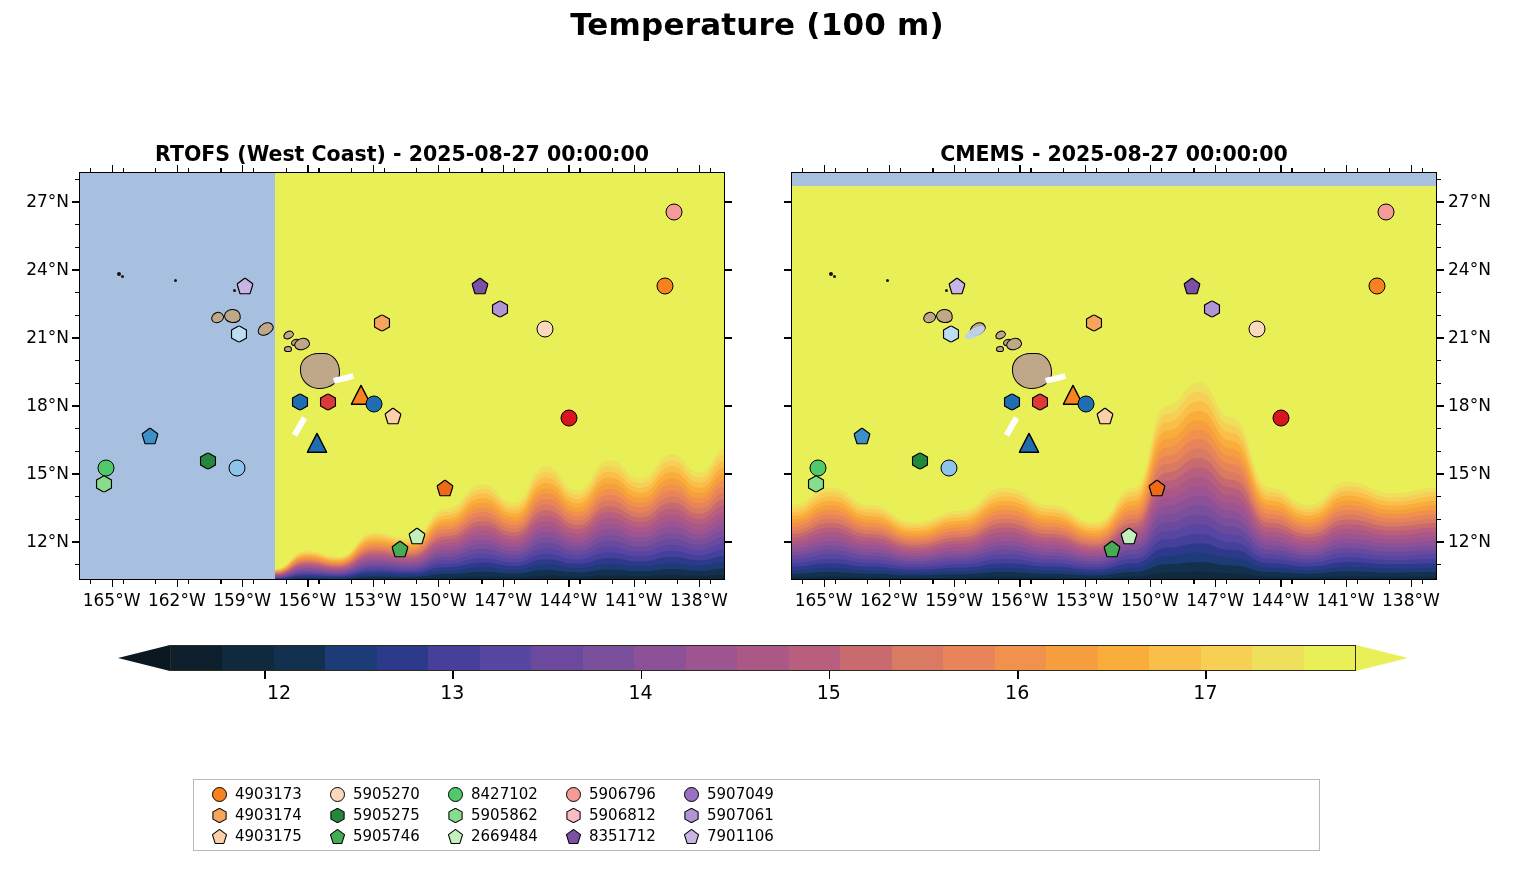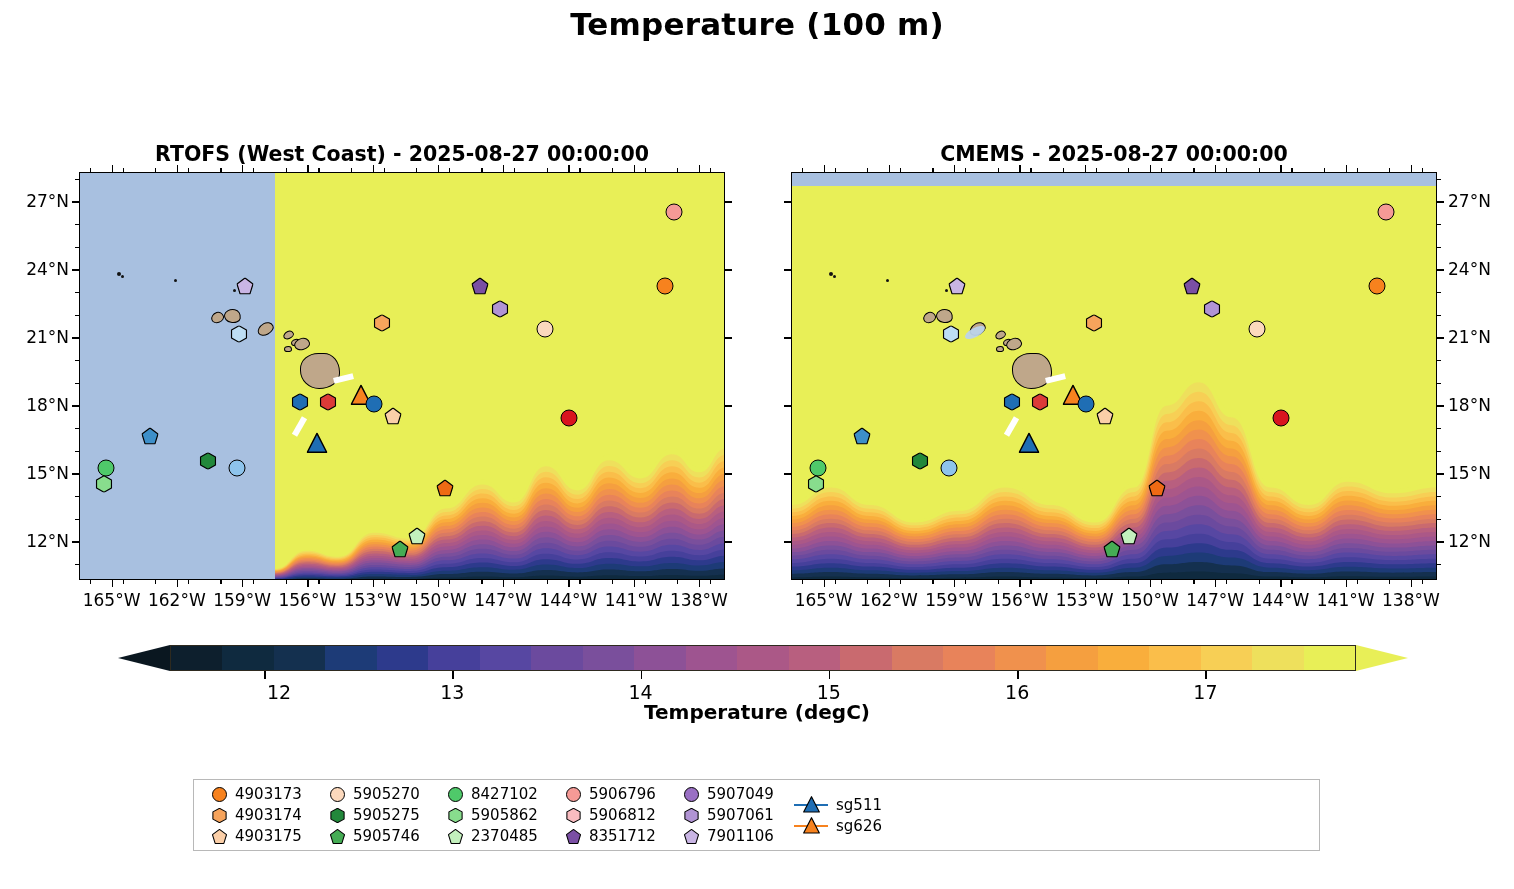--- a/index.html
+++ b/index.html
@@ -698,21 +698,20 @@
       <div class="cb-lab" style="left: 334.381px;">13</div>
       <div class="cb-tick" style="left: 522.635px;"></div>
       <div class="cb-lab" style="left: 522.635px;">14</div>
       <div class="cb-tick" style="left: 710.889px;"></div>
       <div class="cb-lab" style="left: 710.889px;">15</div>
       <div class="cb-tick" style="left: 899.143px;"></div>
       <div class="cb-lab" style="left: 899.143px;">16</div>
       <div class="cb-tick" style="left: 1087.4px;"></div>
       <div class="cb-lab" style="left: 1087.4px;">17</div>
     </div>
-  <div id="cbar-title">Temperature (degC)</div>
 
   <div id="legend">
       <div class="lgcol" style="width: 118px;">
         <div class="lgitem">
           <span class="shape circle" style="width: 15px; height: 15px; background: rgb(247, 130, 30); margin-left: 8px;"></span>
           <span class="lgtext">4903173</span>
         </div>
         <div class="lgitem">
           <span class="shape" style="margin-left: 8px;">
             <svg width="15" height="15" viewBox="0 0 100 100" style="display:block">
@@ -764,21 +763,21 @@
             </svg>
           </span>
           <span class="lgtext">5905862</span>
         </div>
         <div class="lgitem">
           <span class="shape" style="margin-left: 8px;">
             <svg width="15" height="15" viewBox="0 0 100 100" style="display:block">
       <polygon points="50,3 97,38 79,96 21,96 3,38" fill="#c3f0bd" stroke="#000" stroke-width="7" stroke-linejoin="round"></polygon>
             </svg>
           </span>
-          <span class="lgtext">2370485</span>
+          <span class="lgtext">2669484</span>
         </div>
       </div>
       <div class="lgcol" style="width: 118px;">
         <div class="lgitem">
           <span class="shape circle" style="width: 15px; height: 15px; background: rgb(245, 154, 150); margin-left: 8px;"></span>
           <span class="lgtext">5906796</span>
         </div>
         <div class="lgitem">
           <span class="shape" style="margin-left: 8px;">
             <svg width="15" height="15" viewBox="0 0 100 100" style="display:block">
@@ -809,41 +808,17 @@
           </span>
           <span class="lgtext">5907061</span>
         </div>
         <div class="lgitem">
           <span class="shape" style="margin-left: 8px;">
             <svg width="15" height="15" viewBox="0 0 100 100" style="display:block">
       <polygon points="50,3 97,38 79,96 21,96 3,38" fill="#c9b5e4" stroke="#000" stroke-width="7" stroke-linejoin="round"></polygon>
             </svg>
           </span>
           <span class="lgtext">7901106</span>
-        </div>
-      </div>
-      <div class="lgcol" style="width: 110px;">
-        <div class="lgitem">
-          <span class="sg-line">
-            <i style="background: rgb(31, 110, 180);"></i>
-            <span class="shape" style="position: absolute; left: 9px; top: 2px;">
-              <svg width="17" height="17" viewBox="0 0 100 100" style="display:block">
-      <polygon points="50,4 96,94 4,94" fill="#1f6eb4" stroke="#000" stroke-width="7" stroke-linejoin="round"></polygon>
-              </svg>
-            </span>
-          </span>
-          <span class="lgtext">sg511</span>
-        </div>
-        <div class="lgitem">
-          <span class="sg-line">
-            <i style="background: rgb(247, 130, 30);"></i>
-            <span class="shape" style="position: absolute; left: 9px; top: 2px;">
-              <svg width="17" height="17" viewBox="0 0 100 100" style="display:block">
-      <polygon points="50,4 96,94 4,94" fill="#f7821e" stroke="#000" stroke-width="7" stroke-linejoin="round"></polygon>
-              </svg>
-            </span>
-          </span>
-          <span class="lgtext">sg626</span>
         </div>
       </div>
     </div>
 
 </div>
 
 </body></html>

